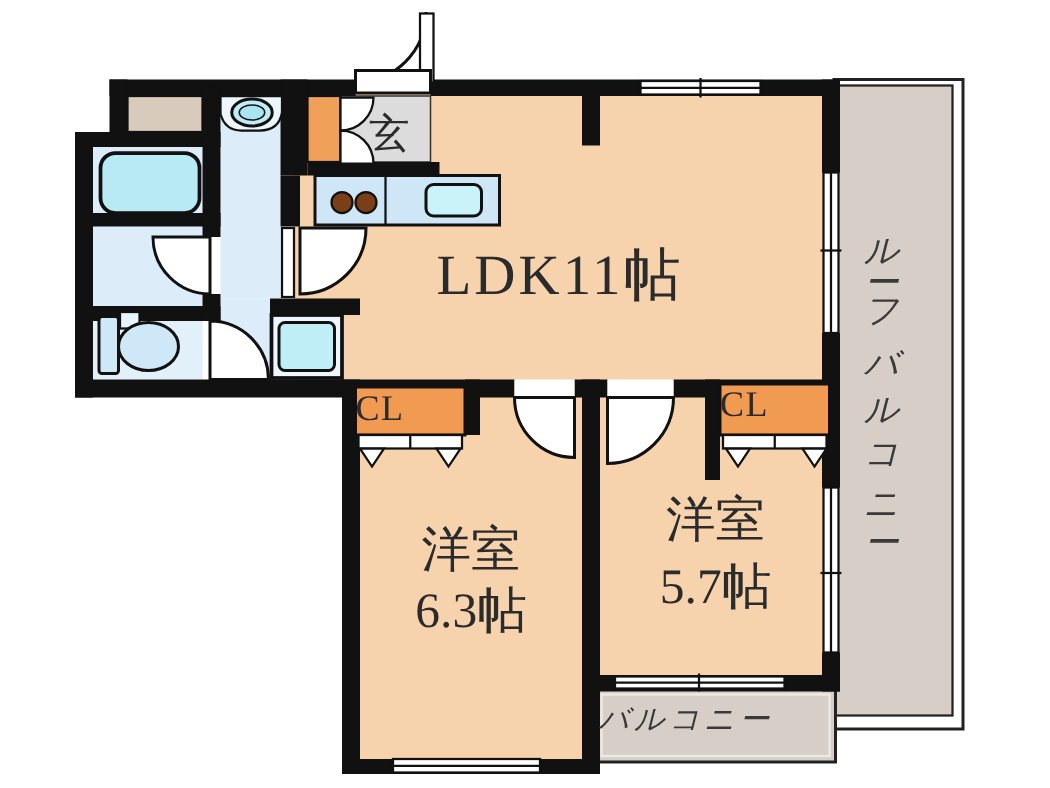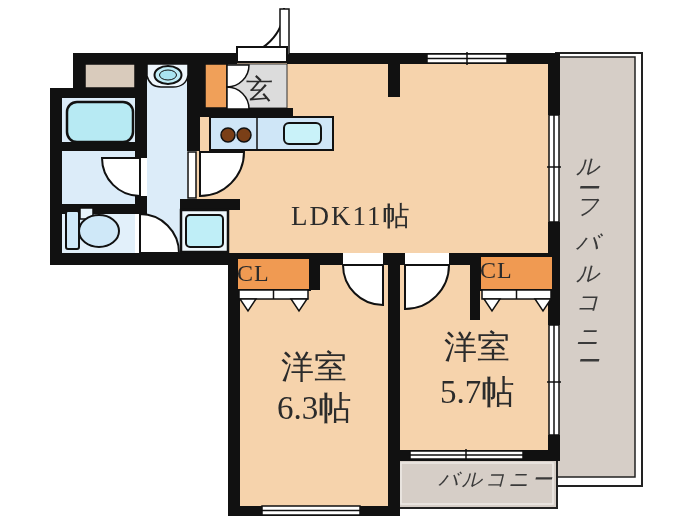--- a/index.html
+++ b/index.html
@@ -2,29 +2,29 @@
 <html><head>
 <meta charset="utf-8">
 <style>
   html,body{margin:0;padding:0;background:#ffffff;}
   .plan-wrap{
     position:relative;width:700px;height:525px;background:#ffffff;overflow:hidden;
     font-family:"Liberation Serif","DejaVu Serif",serif;
   }
   .plan-wrap svg{position:absolute;left:0;top:0;}
   .lbl{position:absolute;color:#2b2b2b;white-space:nowrap;}
-  .lbl-ldk{left:291px;top:158px;font-size:27px;letter-spacing:2px;margin-top:40px;}
+  .lbl-ldk{left:291px;top:158px;font-size:38px;letter-spacing:2px;}
   .lbl-room{text-align:center;}
   .lbl-b1{left:240px;top:347px;width:148px;font-size:33px;line-height:41px;}
   .lbl-b2{left:406px;top:325px;width:142px;font-size:33px;line-height:45px;}
   .lbl-cl{width:73px;text-align:left;font-size:24px;letter-spacing:1px;}
   .lbl-cl1{left:237px;top:260px;}
   .lbl-cl2{left:480px;top:257px;}
   .lbl-genkan{left:246px;top:71px;font-size:27px;}
-  .lbl-balcony{left:399px;top:466px;width:156px;text-align:right;font-size:20px;font-style:italic;letter-spacing:3px;color:#3a3a3a;}
+  .lbl-balcony{left:399px;top:466px;width:156px;text-align:left;font-size:20px;font-style:italic;letter-spacing:3px;color:#3a3a3a;}
   .lbl-roofbalcony{
     left:572px;top:143px;height:270px;font-size:23px;letter-spacing:7px;color:#3a3a3a;
     writing-mode:vertical-rl;text-orientation:mixed;font-style:italic;
   }
 </style>
 </head>
 <body>
 
 <div class="plan-wrap">
 

